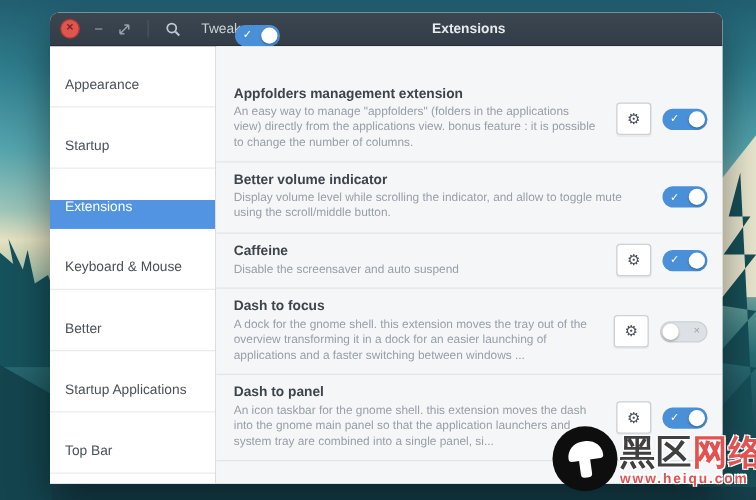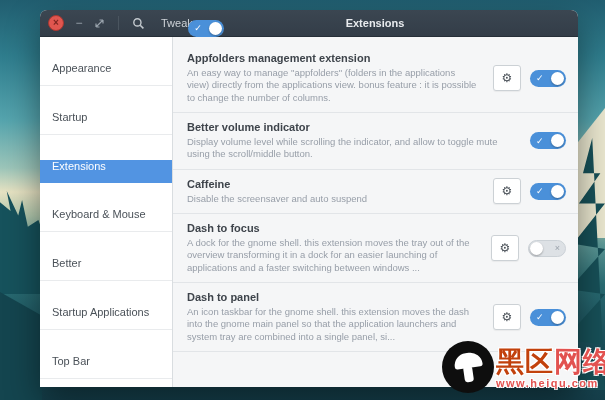--- a/index.html
+++ b/index.html
@@ -50,38 +50,38 @@
   .toggle.off .knob{left:1px;top:1px;}
   .toggle.off .glyph{right:5px;color:#9aa2ab;}
   
   .win-body{flex:1;display:flex;min-height:0;}
   .sidebar{width:132px;flex:0 0 132px;background:#ffffff;border-right:1px solid #d9dde0;}
   .side-item{height:22.8px;display:flex;padding-left:12px;
     font-size:11px;color:#4a5158;border-bottom:1px solid #e9ebed;cursor:default;margin-top:25px;}
   .side-item.selected{background:#5294e2;color:#fff;border-bottom-color:#5294e2;}
   .content{flex:1;background:#f5f6f7;overflow:hidden;position:relative;}
   .ext-row{display:flex;align-items:center;padding:8px 12px 8px 14px;border-bottom:1px solid #e2e5e8;}
-  .ext-row:first-child{padding-top:15px;}
+  .ext-row:first-child{padding-top:32px;}
   .ext-row:last-child{border-bottom:1px dashed #c6ccd2;margin-top:31px;}
   .ext-text{flex:1;min-width:0;padding-right:14px;}
   .ext-title{font-size:11px;font-weight:bold;color:#3e444b;margin:0 0 3px;}
   .ext-desc{font-size:9.5px;line-height:1.3;color:#979ea8;margin:0;}
   .ext-controls{display:flex;align-items:center;gap:9px;flex:0 0 auto;}
   .gear-btn{width:26px;height:24px;background:#fff;border:1px solid #ccd1d5;border-radius:3px;
     display:flex;align-items:center;justify-content:center;font-size:12px;color:#4a5158;box-shadow:0 1px 1px rgba(0,0,0,.05);}
   
   .watermark{position:absolute;left:442px;top:341px;z-index:5;display:flex;align-items:center;gap:2px;}
   .wm-circle{width:52px;height:52px;border-radius:50%;background:#0e0e0e;position:relative;flex:0 0 52px;}
   .wm-cap{position:absolute;left:12px;top:12px;width:28px;height:15px;background:#fff;
     border-radius:14px 14px 3px 3px;transform:rotate(-8deg);}
   .wm-stem{position:absolute;left:22px;top:25px;width:9px;height:16px;background:#fff;border-radius:3px;transform:rotate(-8deg);}
   .wm-textblock{margin-top:2px;}
   .wm-line{font-size:28px;font-weight:bold;line-height:1;white-space:nowrap;letter-spacing:1px;
     text-shadow:-1px -1px 0 #fff,1px -1px 0 #fff,-1px 1px 0 #fff,1px 1px 0 #fff;}
-  .wm-black{color:#c2410c;}
+  .wm-black{color:#404040;}
   .wm-red{color:#e25250;}
   .wm-url{font-size:11px;font-weight:bold;color:#e25250;letter-spacing:1.5px;margin-top:1px;
     text-shadow:-1px -1px 0 #fff,1px -1px 0 #fff,-1px 1px 0 #fff,1px 1px 0 #fff;}
   svg{display:block;}
 </style>
 </head>
 <body>
 
 <div class="mountain"></div>
 <div class="pine-right"></div>

